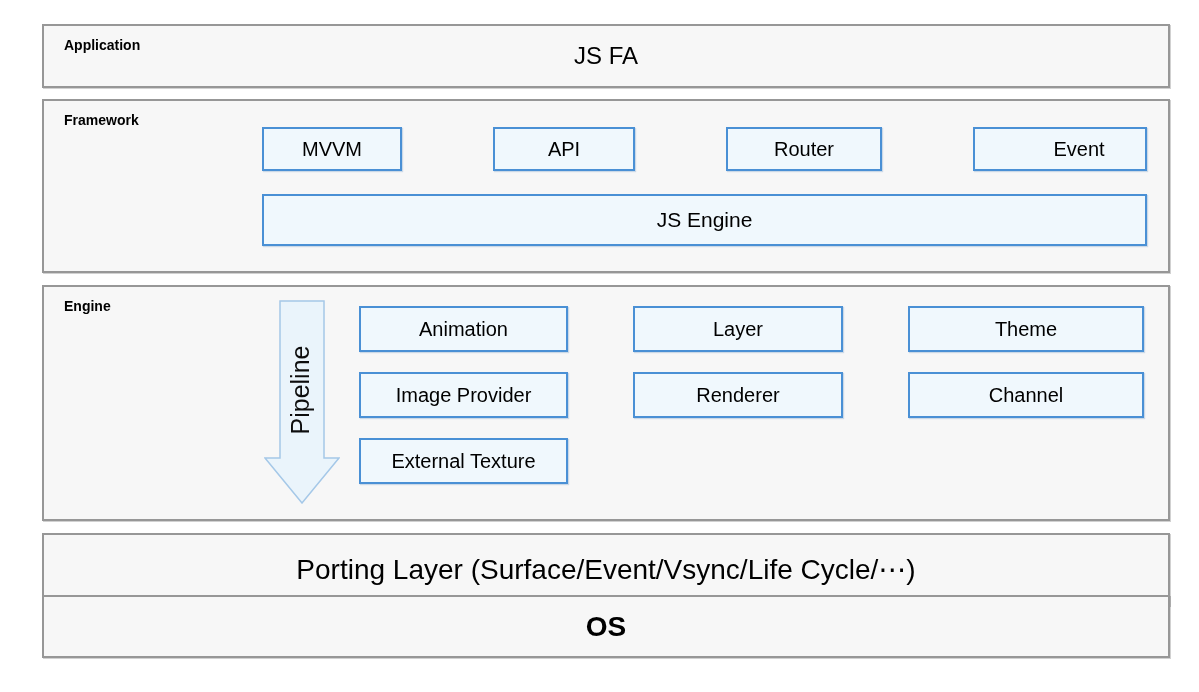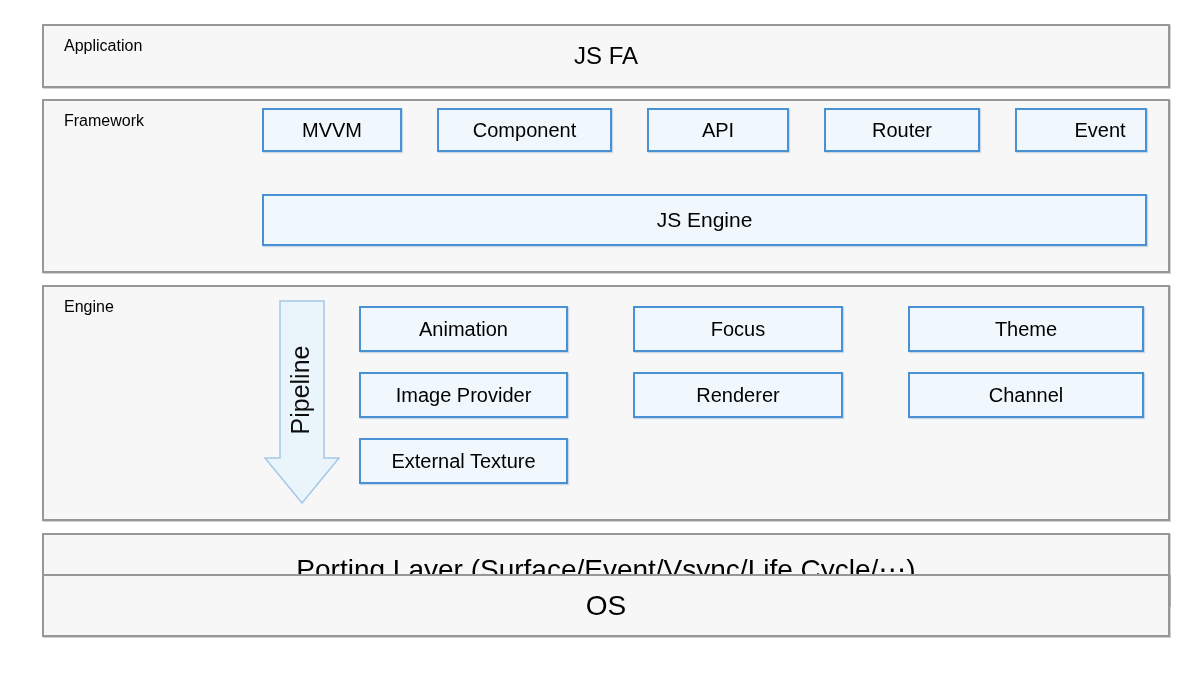--- a/index.html
+++ b/index.html
@@ -20,30 +20,30 @@
     position: absolute;
     left: 42px;
     width: 1128px;
     background: #f7f7f7;
     border: 2px solid #979797;
     box-shadow: 1px 1px 0 rgba(0,0,0,0.18);
   }
   .layer-label {
     position: absolute;
     top: 11px; left: 20px;
-    font-size: 16px;
-    font-weight: normal;
+    font-size: 14px;
+    font-weight: bold;
     color: #000000;
     white-space: nowrap;
   }
   .layer-application { top: 24px;  height: 64px; }
   .layer-framework   { top: 99px;  height: 174px; }
   .layer-engine      { top: 285px; height: 236px; }
   .layer-porting     { top: 533px; height: 73px; }
-  .layer-os          { top: 574px; height: 63px; }
+  .layer-os          { top: 595px; height: 63px; font-weight: bold; }
 
   .app-content {
     position: absolute;
     left: 0; right: 0; top: 0; bottom: 0;
     display: flex; align-items: center; justify-content: center;
     font-size: 24px;
   }
   .big-label {
     position: absolute;
     left: 0; right: 0; top: 0; bottom: 0;
@@ -58,31 +58,31 @@
     display: flex; align-items: center; justify-content: center;
     font-size: 20px;
     color: #000000;
     box-shadow: 1px 1px 1px rgba(120,160,200,0.35);
     white-space: nowrap;
   }
 
   
   .fw-row {
     position: absolute;
-    left: 218px; top: 7px;
+    left: 218px; top: 26px;
     width: 885px; height: 44px;
     display: flex;
     justify-content: space-between;
   }
   .fw-row .box { height: 44px; }
   .w140 { width: 140px; }
   .w175 { width: 175px; }
   .w142 { width: 142px; }
   .w144 { width: 156px; }
-  .w145 { width: 132px; padding-left: 38px; }
+  .w145 { width: 174px; padding-left: 38px; }
 
   .engine-bar {
     position: absolute;
     left: 218px; top: 93px;
     width: 885px; height: 52px;
     font-size: 21px;
   }
 
   
   .engine-grid {
@@ -120,39 +120,38 @@
 
   <section class="layer layer-application">
     <span class="layer-label">Application</span>
     <div class="app-content">JS FA</div>
   </section>
 
   <section class="layer layer-framework">
     <span class="layer-label">Framework</span>
     <div class="fw-row">
       <div class="box w140">MVVM</div>
-      <div class="box w175">Component</div>
       <div class="box w142">API</div>
       <div class="box w144">Router</div>
       <div class="box w145">Event</div>
     </div>
     <div class="box engine-bar">JS Engine</div>
   </section>
 
   <section class="layer layer-engine">
     <span class="layer-label">Engine</span>
 
     <svg class="pipeline-arrow" viewBox="0 0 76 204" xmlns="http://www.w3.org/2000/svg">
       <polygon points="16,1 60,1 60,158 75,158 38,203 1,158 16,158"></polygon>
       <text x="38" y="90" text-anchor="middle" dominant-baseline="middle" transform="rotate(-90 38 90)">Pipeline</text>
     </svg>
 
     <div class="engine-grid">
       <div class="box">Animation</div>
-      <div class="box">Focus</div>
+      <div class="box">Layer</div>
       <div class="box">Theme</div>
       <div class="box">Image Provider</div>
       <div class="box">Renderer</div>
       <div class="box">Channel</div>
       <div class="box">External Texture</div>
     </div>
   </section>
 
   <section class="layer layer-porting">
     <div class="big-label">Porting Layer (Surface/Event/Vsync/Life Cycle/⋯)</div>

